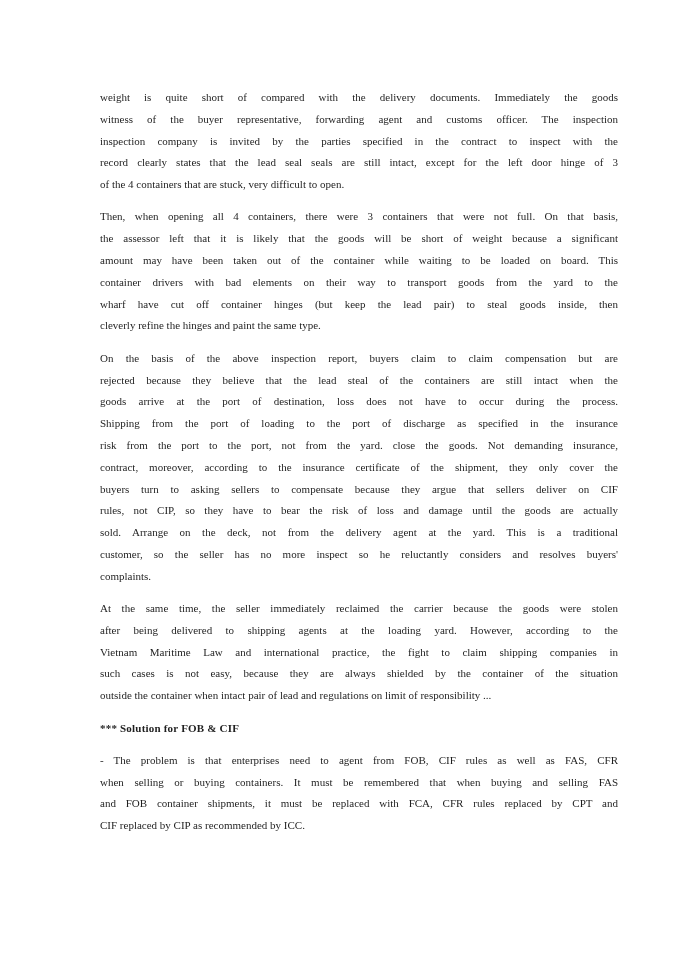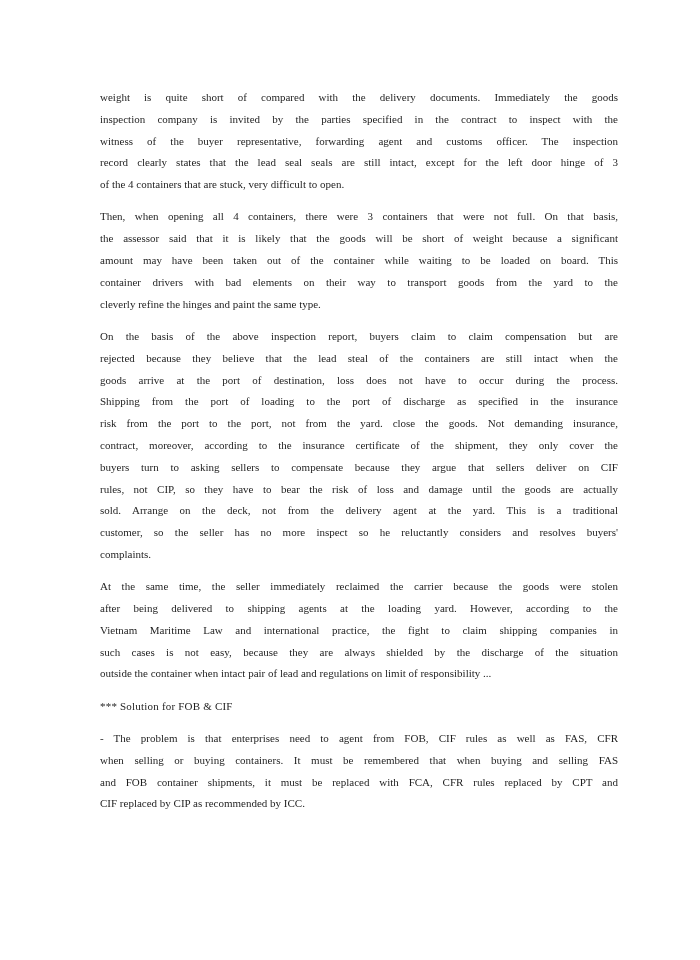--- a/index.html
+++ b/index.html
@@ -31,63 +31,64 @@
   .para .line {
     text-align: justify;
     text-align-last: justify;
     white-space: normal;
     overflow: hidden;
   }
   .para .line.last {
     text-align-last: left;
   }
   .para.heading .line {
-    font-weight: normal;
+    font-weight: bold;
     text-align: left;
     text-align-last: left;
     letter-spacing: 0.2px;
   }
 </style>
 </head>
 <body>
 
 <div class="page">
   <div class="content" id="doc-content" style="color: rgb(31, 31, 31);">
       <div class="para body">
         <div class="line">weight is quite short of compared with the delivery documents. Immediately the goods</div>
+        <div class="line">witness of the buyer representative, forwarding agent and customs officer. The inspection</div>
         <div class="line">inspection company is invited by the parties specified in the contract to inspect with the</div>
-        <div class="line">witness of the buyer representative, forwarding agent and customs officer. The inspection</div>
         <div class="line">record clearly states that the lead seal seals are still intact, except for the left door hinge of 3</div>
         <div class="line last">of the 4 containers that are stuck, very difficult to open.</div>
       </div>
       <div class="para body">
         <div class="line">Then, when opening all 4 containers, there were 3 containers that were not full. On that basis,</div>
-        <div class="line">the assessor said that it is likely that the goods will be short of weight because a significant</div>
+        <div class="line">the assessor left that it is likely that the goods will be short of weight because a significant</div>
         <div class="line">amount may have been taken out of the container while waiting to be loaded on board. This</div>
         <div class="line">container drivers with bad elements on their way to transport goods from the yard to the</div>
+        <div class="line">wharf have cut off container hinges (but keep the lead pair) to steal goods inside, then</div>
         <div class="line last">cleverly refine the hinges and paint the same type.</div>
       </div>
       <div class="para body">
         <div class="line">On the basis of the above inspection report, buyers claim to claim compensation but are</div>
         <div class="line">rejected because they believe that the lead steal of the containers are still intact when the</div>
         <div class="line">goods arrive at the port of destination, loss does not have to occur during the process.</div>
         <div class="line">Shipping from the port of loading to the port of discharge as specified in the insurance</div>
         <div class="line">risk from the port to the port, not from the yard. close the goods. Not demanding insurance,</div>
         <div class="line">contract, moreover, according to the insurance certificate of the shipment, they only cover the</div>
         <div class="line">buyers turn to asking sellers to compensate because they argue that sellers deliver on CIF</div>
         <div class="line">rules, not CIP, so they have to bear the risk of loss and damage until the goods are actually</div>
         <div class="line">sold. Arrange on the deck, not from the delivery agent at the yard. This is a traditional</div>
         <div class="line">customer, so the seller has no more inspect so he reluctantly considers and resolves buyers'</div>
         <div class="line last">complaints.</div>
       </div>
       <div class="para body">
         <div class="line">At the same time, the seller immediately reclaimed the carrier because the goods were stolen</div>
         <div class="line">after being delivered to shipping agents at the loading yard. However, according to the</div>
         <div class="line">Vietnam Maritime Law and international practice, the fight to claim shipping companies in</div>
-        <div class="line">such cases is not easy, because they are always shielded by the discharge of the situation</div>
+        <div class="line">such cases is not easy, because they are always shielded by the container of the situation</div>
         <div class="line last">outside the container when intact pair of lead and regulations on limit of responsibility ...</div>
       </div>
       <div class="para heading">
         <div class="line last">*** Solution for FOB &amp; CIF</div>
       </div>
       <div class="para body">
         <div class="line">- The problem is that enterprises need to agent from FOB, CIF rules as well as FAS, CFR</div>
         <div class="line">when selling or buying containers. It must be remembered that when buying and selling FAS</div>
         <div class="line">and FOB container shipments, it must be replaced with FCA, CFR rules replaced by CPT and</div>
         <div class="line last">CIF replaced by CIP as recommended by ICC.</div>

